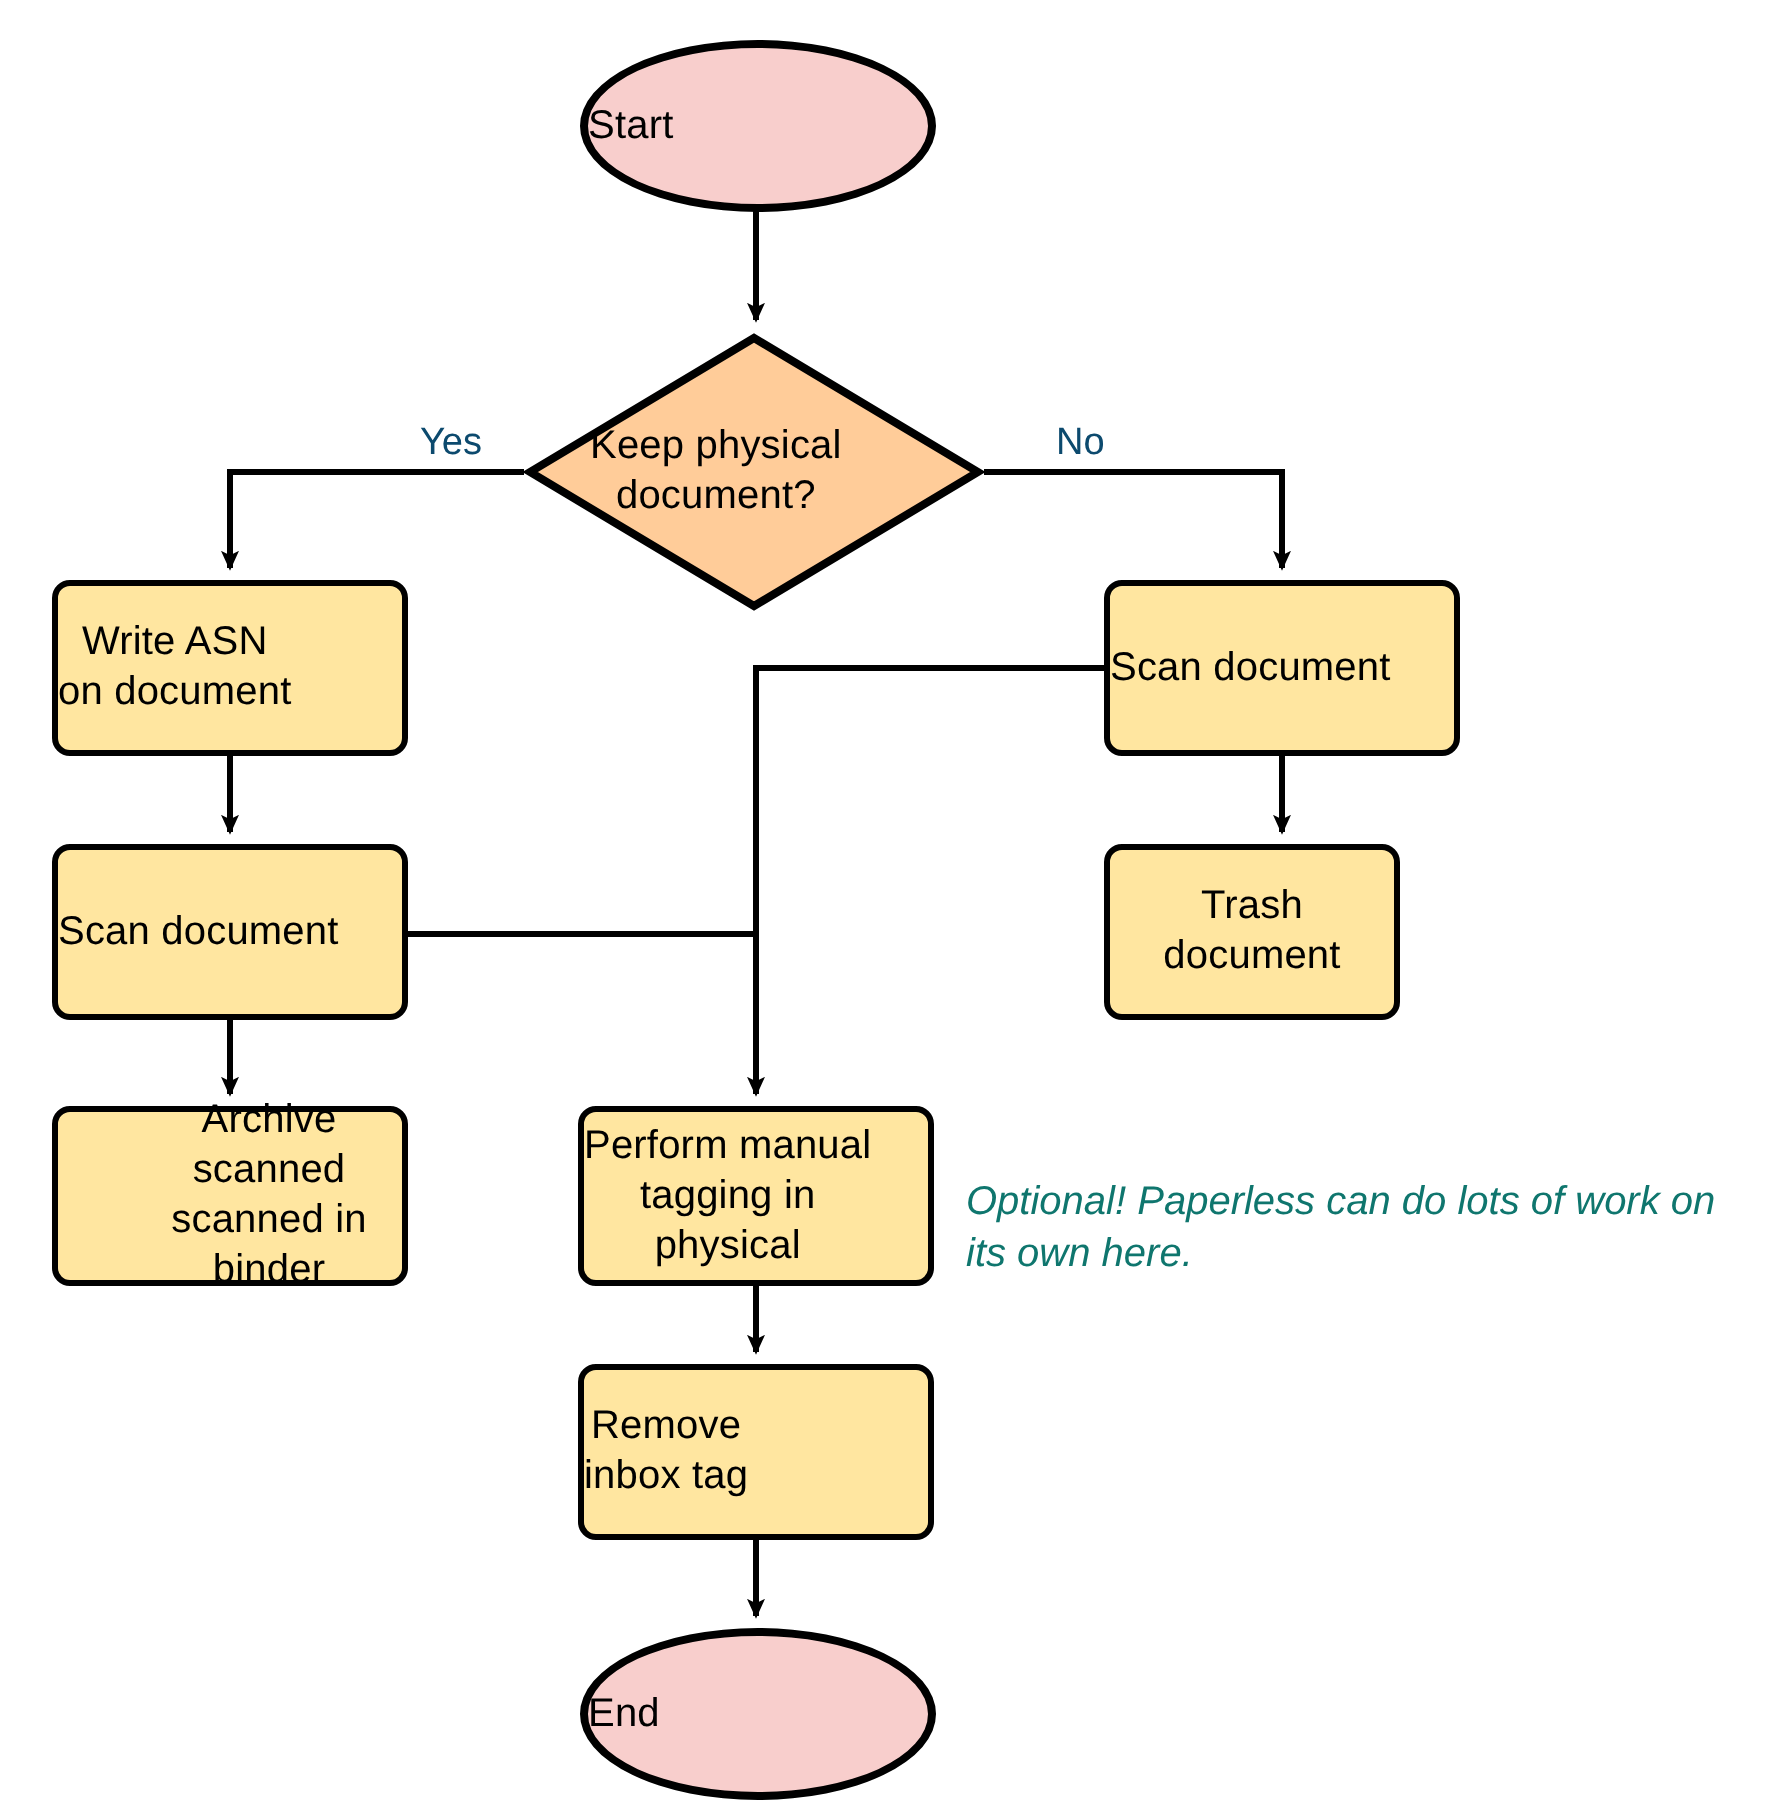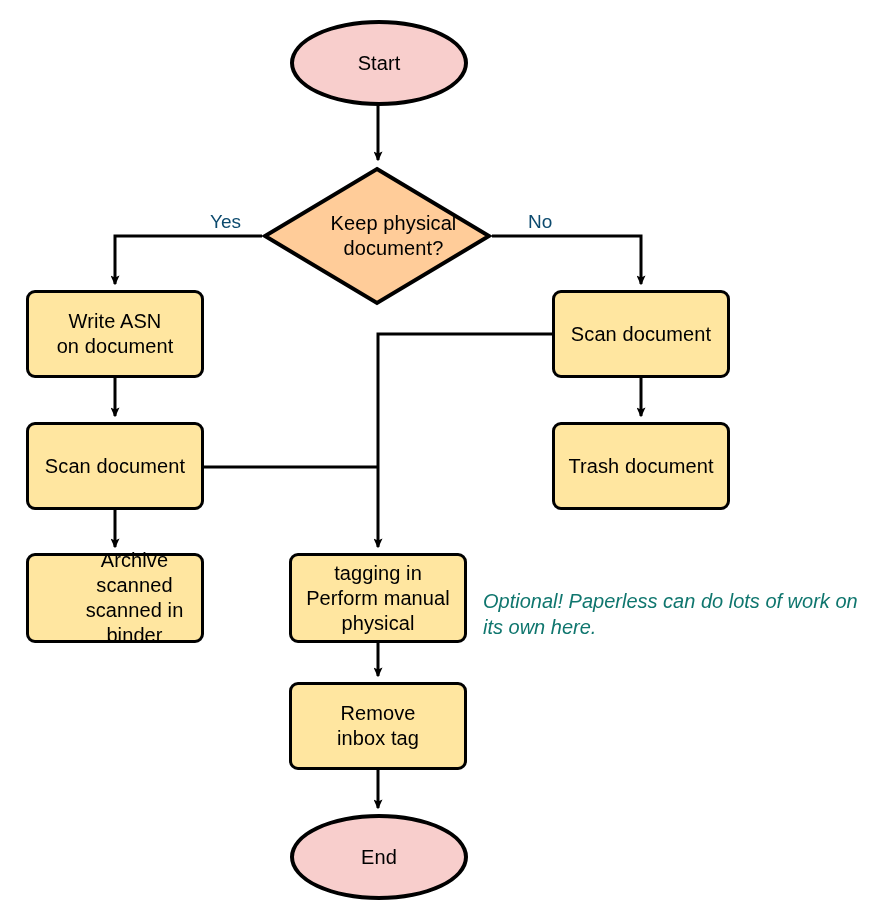--- a/index.html
+++ b/index.html
@@ -25,21 +25,20 @@
     left: 0;
     top: 0;
     width: 888px;
     height: 907px;
   }
   .node {
     position: absolute;
     box-sizing: border-box;
     display: flex;
     align-items: center;
-    justify-content: center;
     text-align: center;
     color: #000000;
     font-size: 20px;
     line-height: 25px;
     letter-spacing: 0.1px;
     z-index: 2;
   }
   .node-process {
     border: 3px solid #000000;
     border-radius: 9px;
@@ -149,28 +148,28 @@
       <div>Archive scanned</div>
       <div>scanned in</div>
       <div>binder</div>
     </div>
   </div>
 
   <div class="node node-process" style="left:552px; top:290px; width:178px; height:88px;">
     <span>Scan document</span>
   </div>
 
-  <div class="node node-process" style="left:552px; top:422px; width:178px; height:88px;">
+  <div class="node node-process" style="left:552px; top:422px; width:148px; height:88px;">
     <span>Trash document</span>
   </div>
 
   <div class="node node-process" style="left:289px; top:553px; width:178px; height:90px;">
     <div>
+      <div>Perform manual</div>
       <div>tagging in</div>
-      <div>Perform manual</div>
       <div>physical</div>
     </div>
   </div>
 
   <div class="node node-process" style="left:289px; top:682px; width:178px; height:88px;">
     <div>
       <div>Remove</div>
       <div>inbox tag</div>
     </div>
   </div>

